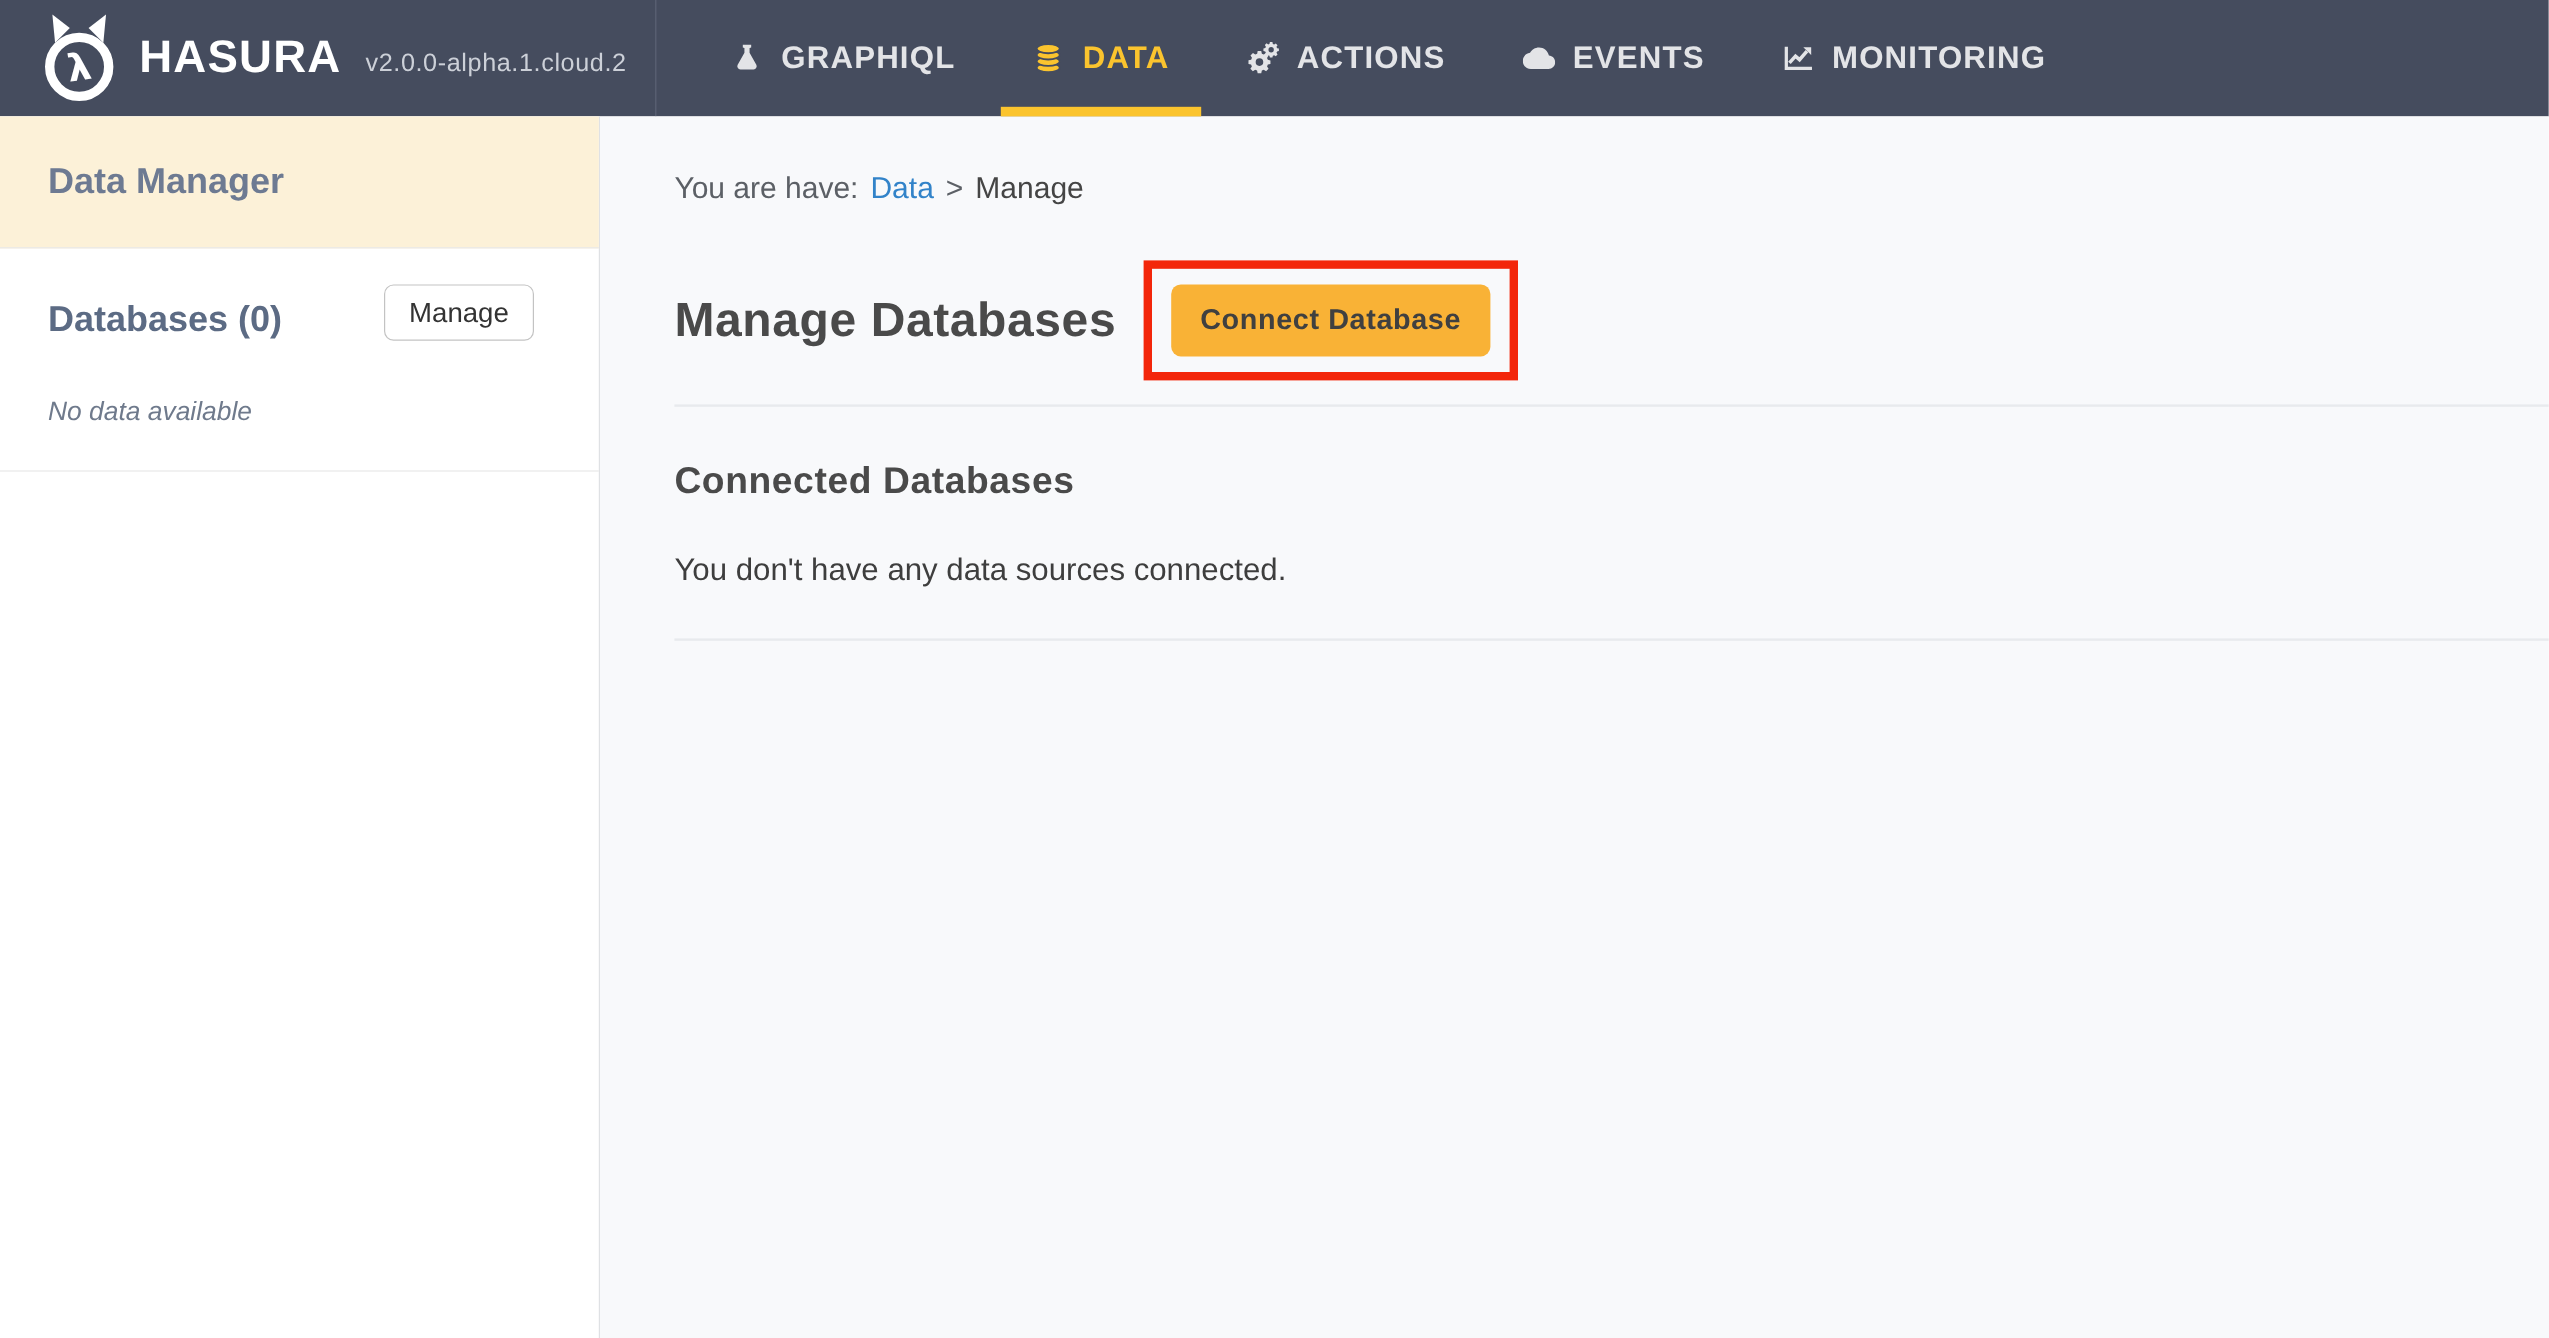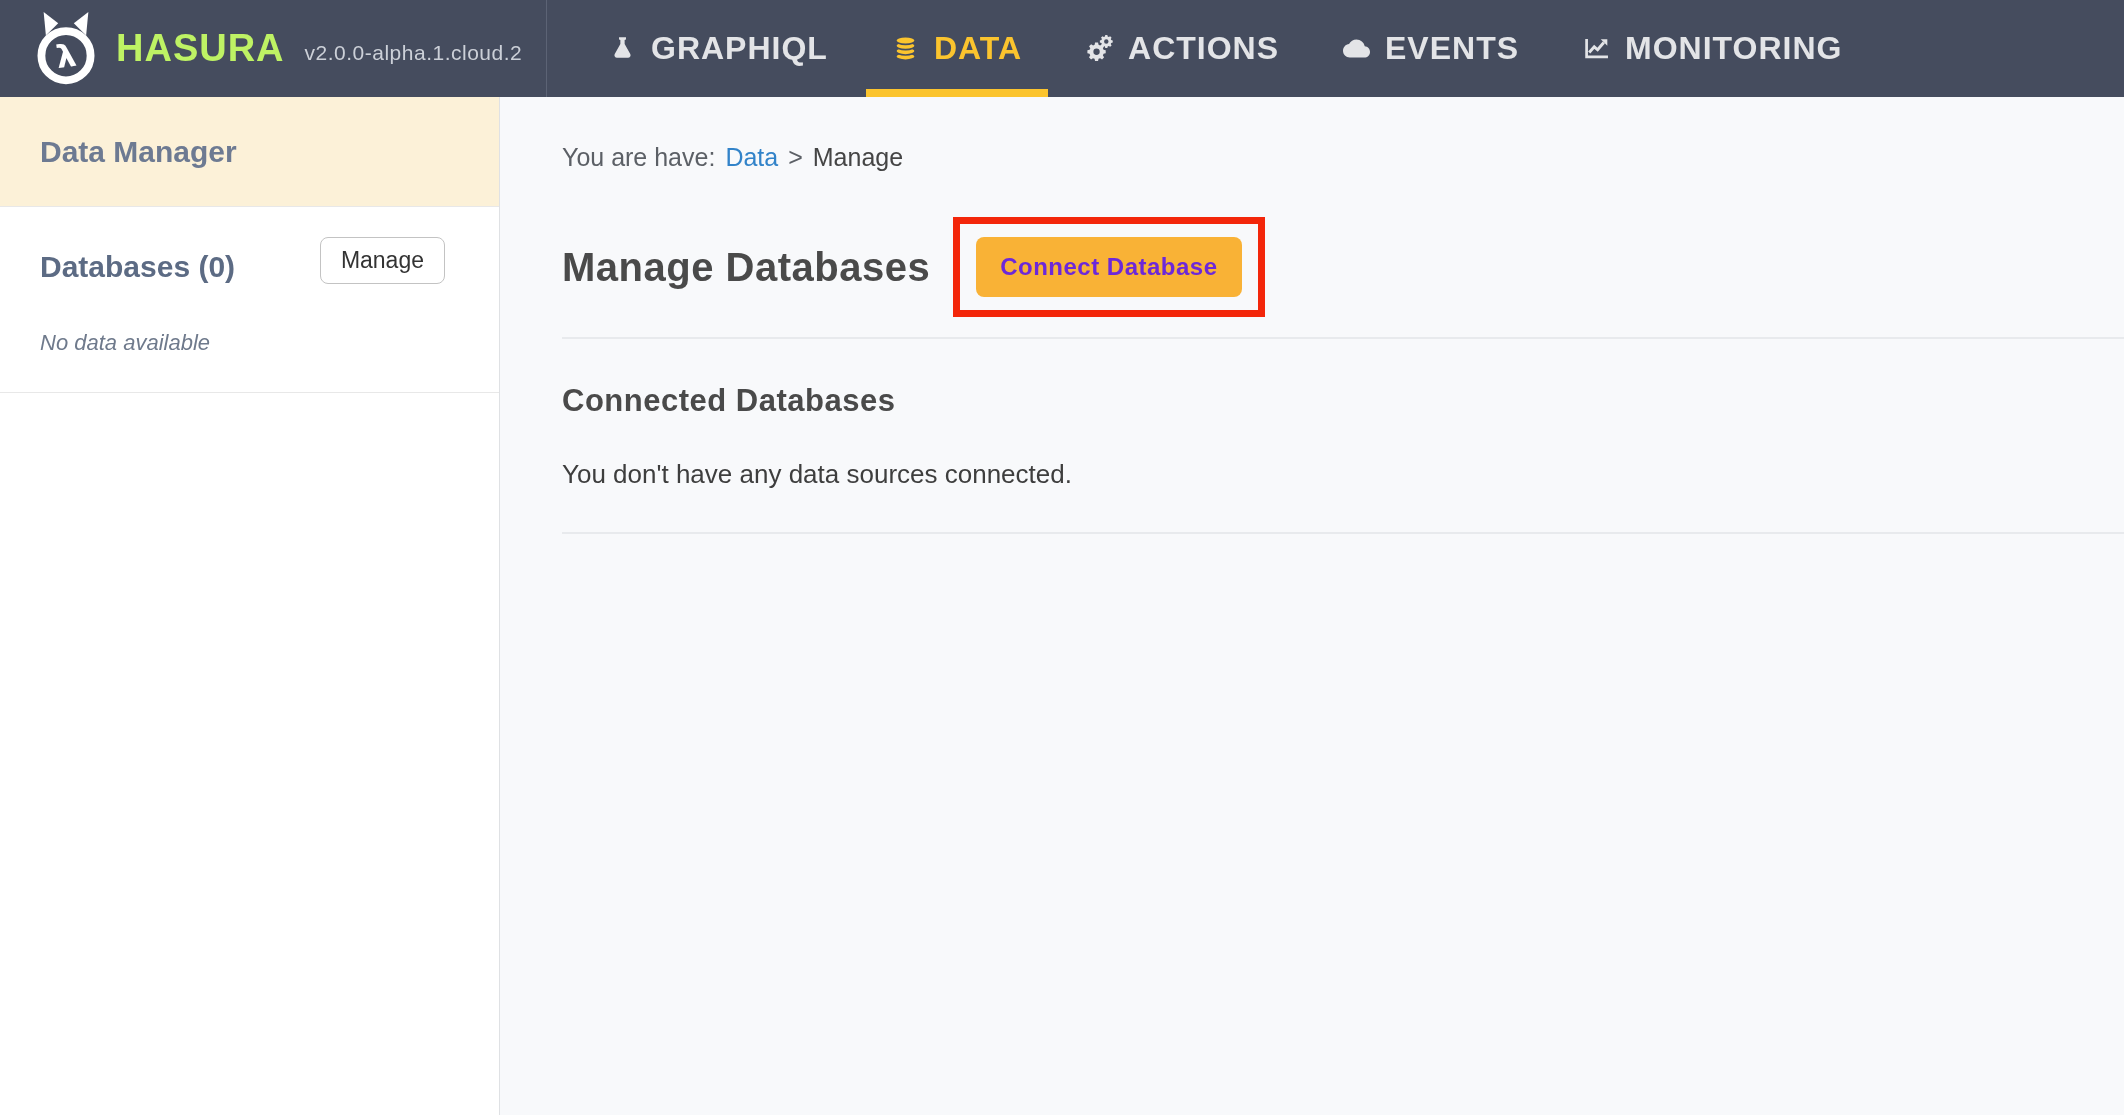--- a/index.html
+++ b/index.html
@@ -4,27 +4,27 @@
 <style>
   * { margin:0; padding:0; box-sizing:border-box; }
   html,body { width:2124px; height:1115px; overflow:hidden; }
   body { font-family:"Liberation Sans","DejaVu Sans",sans-serif; background:#ffffff; }
 
   
   .navbar { height:97px; background:#454c5e; display:flex; align-items:stretch; }
   .brand { width:547px; flex:none; display:flex; align-items:center; padding-left:30px;
            border-right:1px solid #5c6375; }
   .brand-logo { width:72px; height:76px; flex:none; }
-  .brand-name { color:#bef264; font-weight:bold; font-size:38px; letter-spacing:1px; margin-left:14px; }
+  .brand-name { color:#ffffff; font-weight:bold; font-size:38px; letter-spacing:1px; margin-left:14px; }
   .brand-version { color:#ccd0d8; font-size:21px; margin-left:20px; margin-top:8px; letter-spacing:0.5px; }
 
   .nav-items { display:flex; align-items:stretch; padding-left:30px; }
   .nav-item { position:relative; display:flex; align-items:center; gap:15px;
               padding:16px 26px; margin:0 6px; color:#e3e4e7; font-weight:bold;
-              font-size:32px; letter-spacing:1px; cursor:pointer; }
+              font-size:26px; letter-spacing:1px; cursor:pointer; }
   .nav-item svg { width:27px; height:27px; fill:currentColor; flex:none; }
   .nav-item.active { color:#fbc42e; }
   .nav-item.active::after { content:""; position:absolute; left:0; right:0; bottom:0;
               height:8px; background:#fbc42e; }
 
   
   .body-row { display:flex; height:1018px; }
 
   
   .sidebar { width:500px; flex:none; background:#ffffff; border-right:1px solid #dfe1e4;
@@ -43,21 +43,21 @@
   .main { flex:1; background:#f8f9fb; padding:46px 0 0 62px; }
   .breadcrumb { font-size:25px; color:#5c6066; }
   .breadcrumb .bc-link { color:#3283c9; text-decoration:none; cursor:pointer; }
   .breadcrumb .bc-sep { margin:0 10px; color:#5c6066; }
   .breadcrumb .bc-prefix { margin-right:10px; }
   .breadcrumb .bc-current { color:#454545; }
 
   .title-row { display:flex; align-items:center; margin-top:45px; }
   .page-title { font-size:40px; font-weight:bold; color:#4a4a4a; letter-spacing:0.5px; }
   .annotation-box { margin-left:23px; border:7px solid #f3260a; padding:13px 16px; background:transparent; }
-  .connect-btn { font-family:inherit; display:block; font-size:24px; font-weight:bold; color:#6d28d9;
+  .connect-btn { font-family:inherit; display:block; font-size:24px; font-weight:bold; color:#404040;
              background:#f9b236; border:none; border-radius:8px; padding:16px 24px;
              min-width:246px; cursor:pointer; letter-spacing:0.5px; }
 
   .divider { border:none; height:2px; background:#e8eaed; margin-top:20px; }
   .divider-2 { margin-top:42px; }
 
   .section-title { margin-top:44px; font-size:31px; font-weight:bold; color:#4a4a4a; letter-spacing:0.5px; }
   .empty-message { margin-top:40px; font-size:26px; color:#3e3e3e; }
 </style>
 </head>

